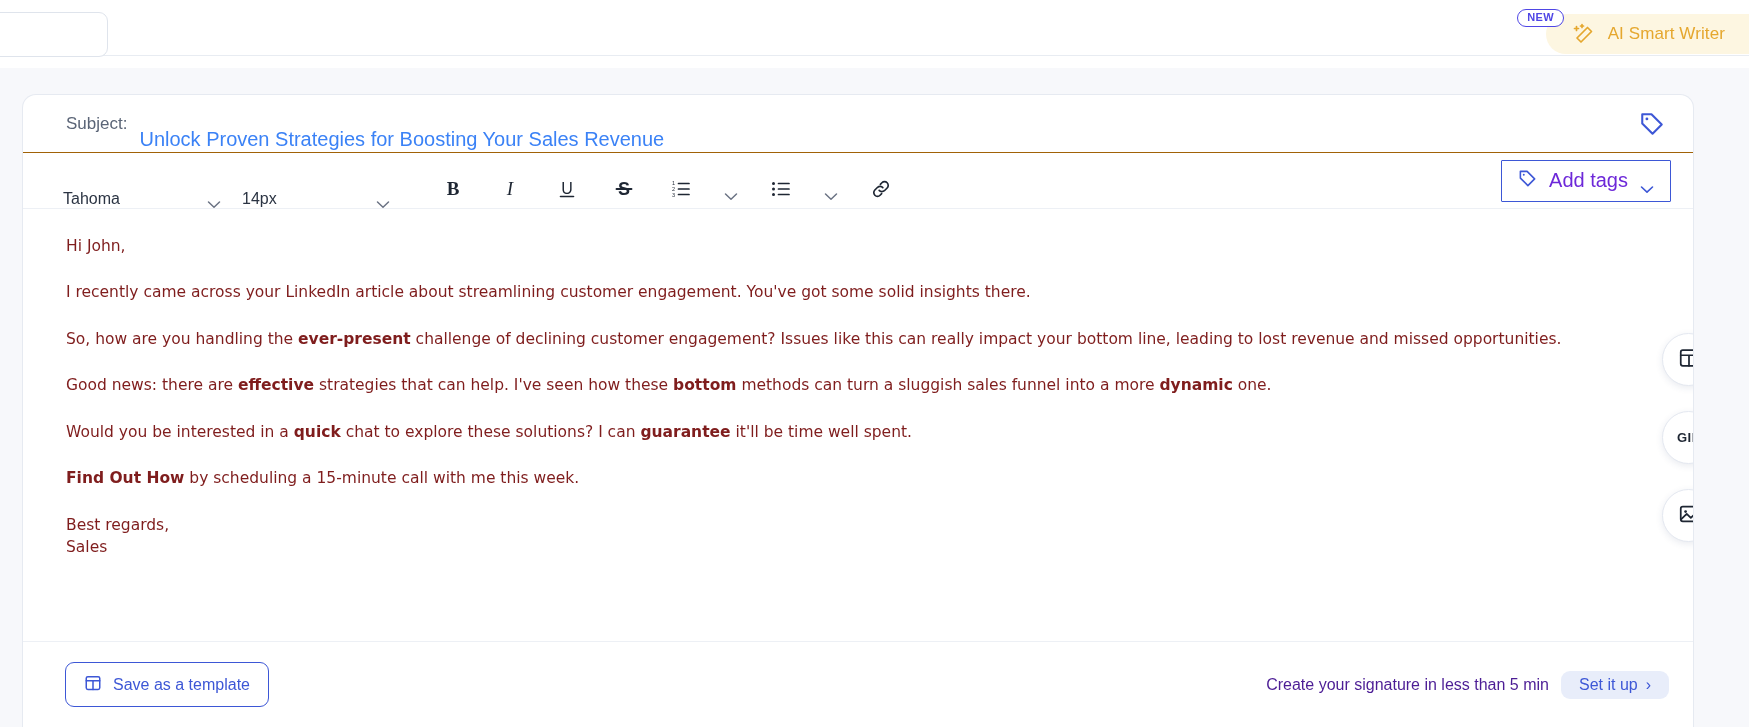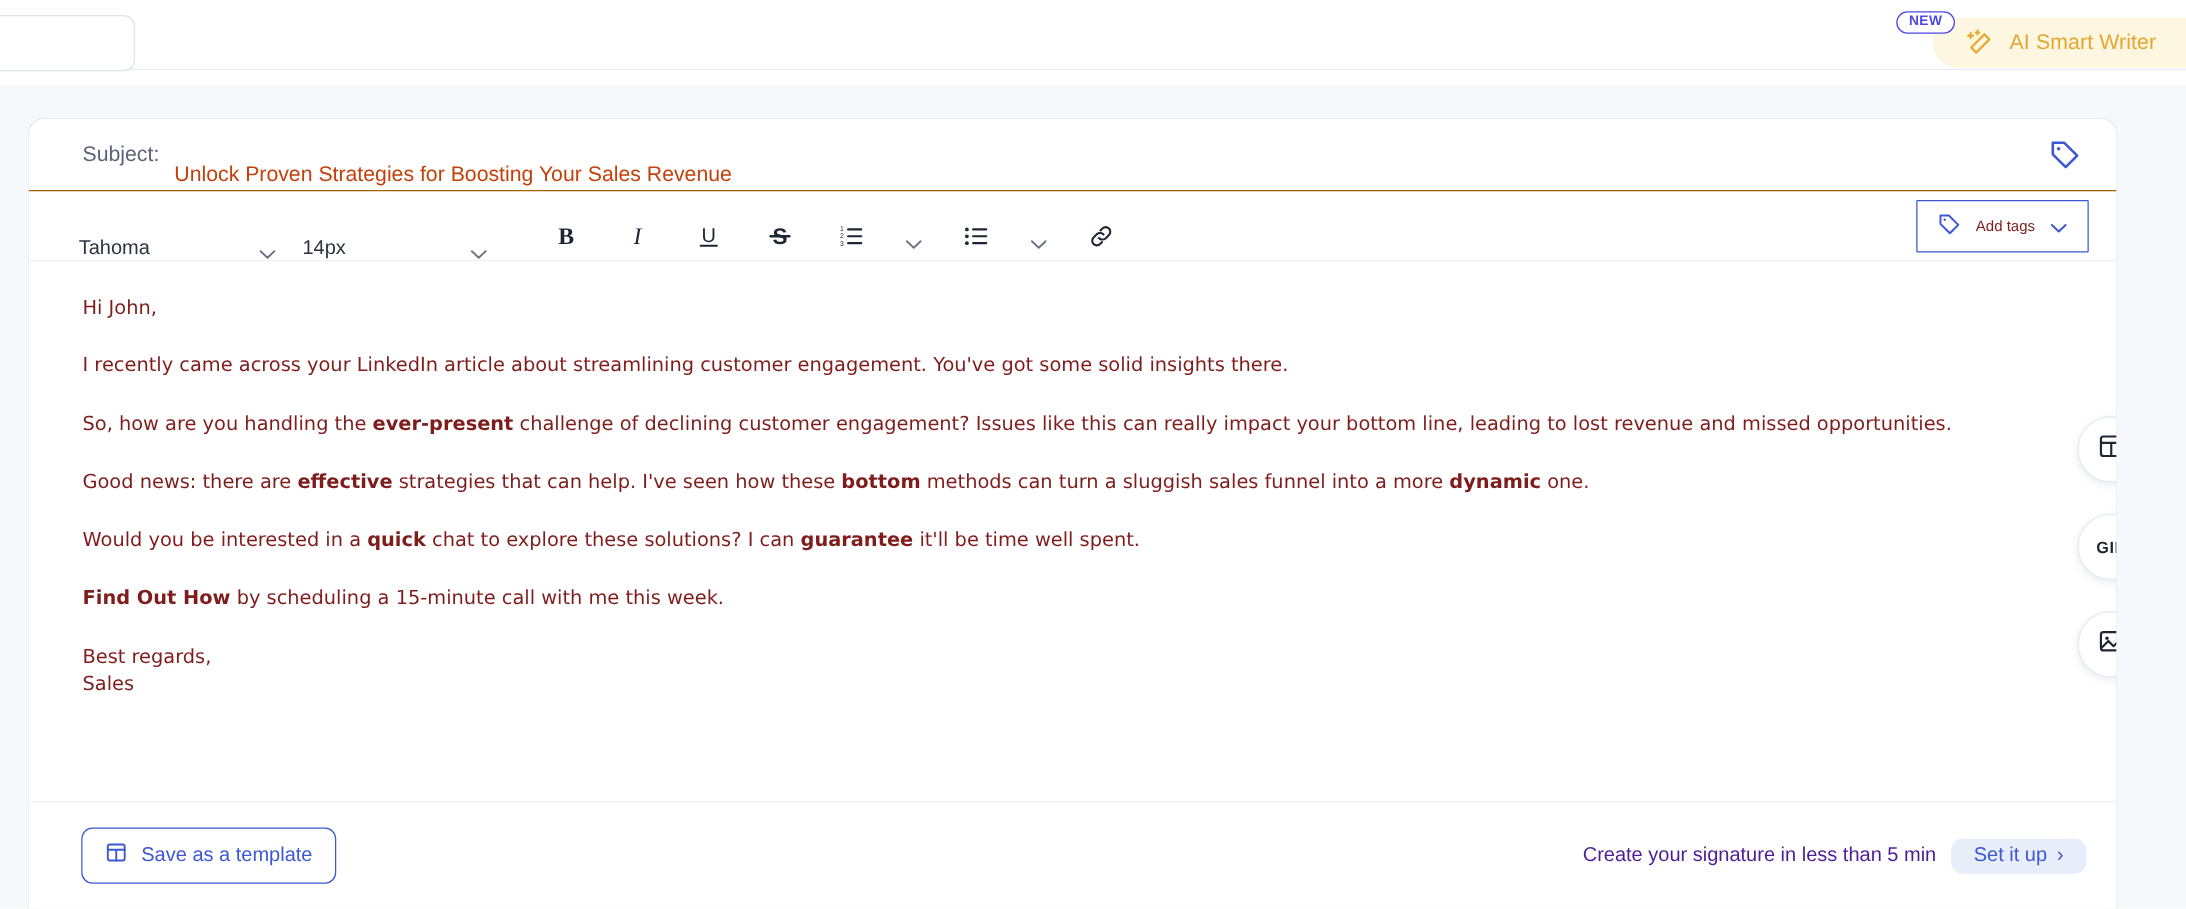--- a/index.html
+++ b/index.html
@@ -108,22 +108,22 @@
     align-items: center;
     padding: 0 24px 0 43px;
     text-align: right;
   }
   .subject-label {
     color: #5b6577;
     font-size: 17px;
     margin-right: 12px;
   }
   .subject-value {
-    color: #c2410c;
-    font-size: 17px;
+    color: #3b82f6;
+    font-size: 20px;
     margin-top: 32px;
   }
   .subject-tag-icon {
     position: absolute;
     right: 28px;
     top: 50%;
     transform: translateY(-50%);
     width: 26px; height: 26px;
     cursor: pointer;
   }
@@ -172,26 +172,26 @@
   .tb-gap { width: 6px; flex:none; }
 
   .add-tags-btn {
     position: absolute;
     right: 22px;
     top: 50%;
     transform: translateY(-50%);
     height: 42px;
     border: 1.5px solid #3d57d6;
     border-radius: 1px;
-    color: #7f1d1d;
+    color: #6d28d9;
     display: flex;
     align-items: center;
     gap: 12px;
     padding: 0 16px;
-    font-size: 12px;
+    font-size: 20px;
     background: #fff;
     cursor: pointer;
   }
 
   
   .body-area {
     position: relative;
     height: 460px;
     padding: 26px 60px 0 43px;
     overflow: hidden;

